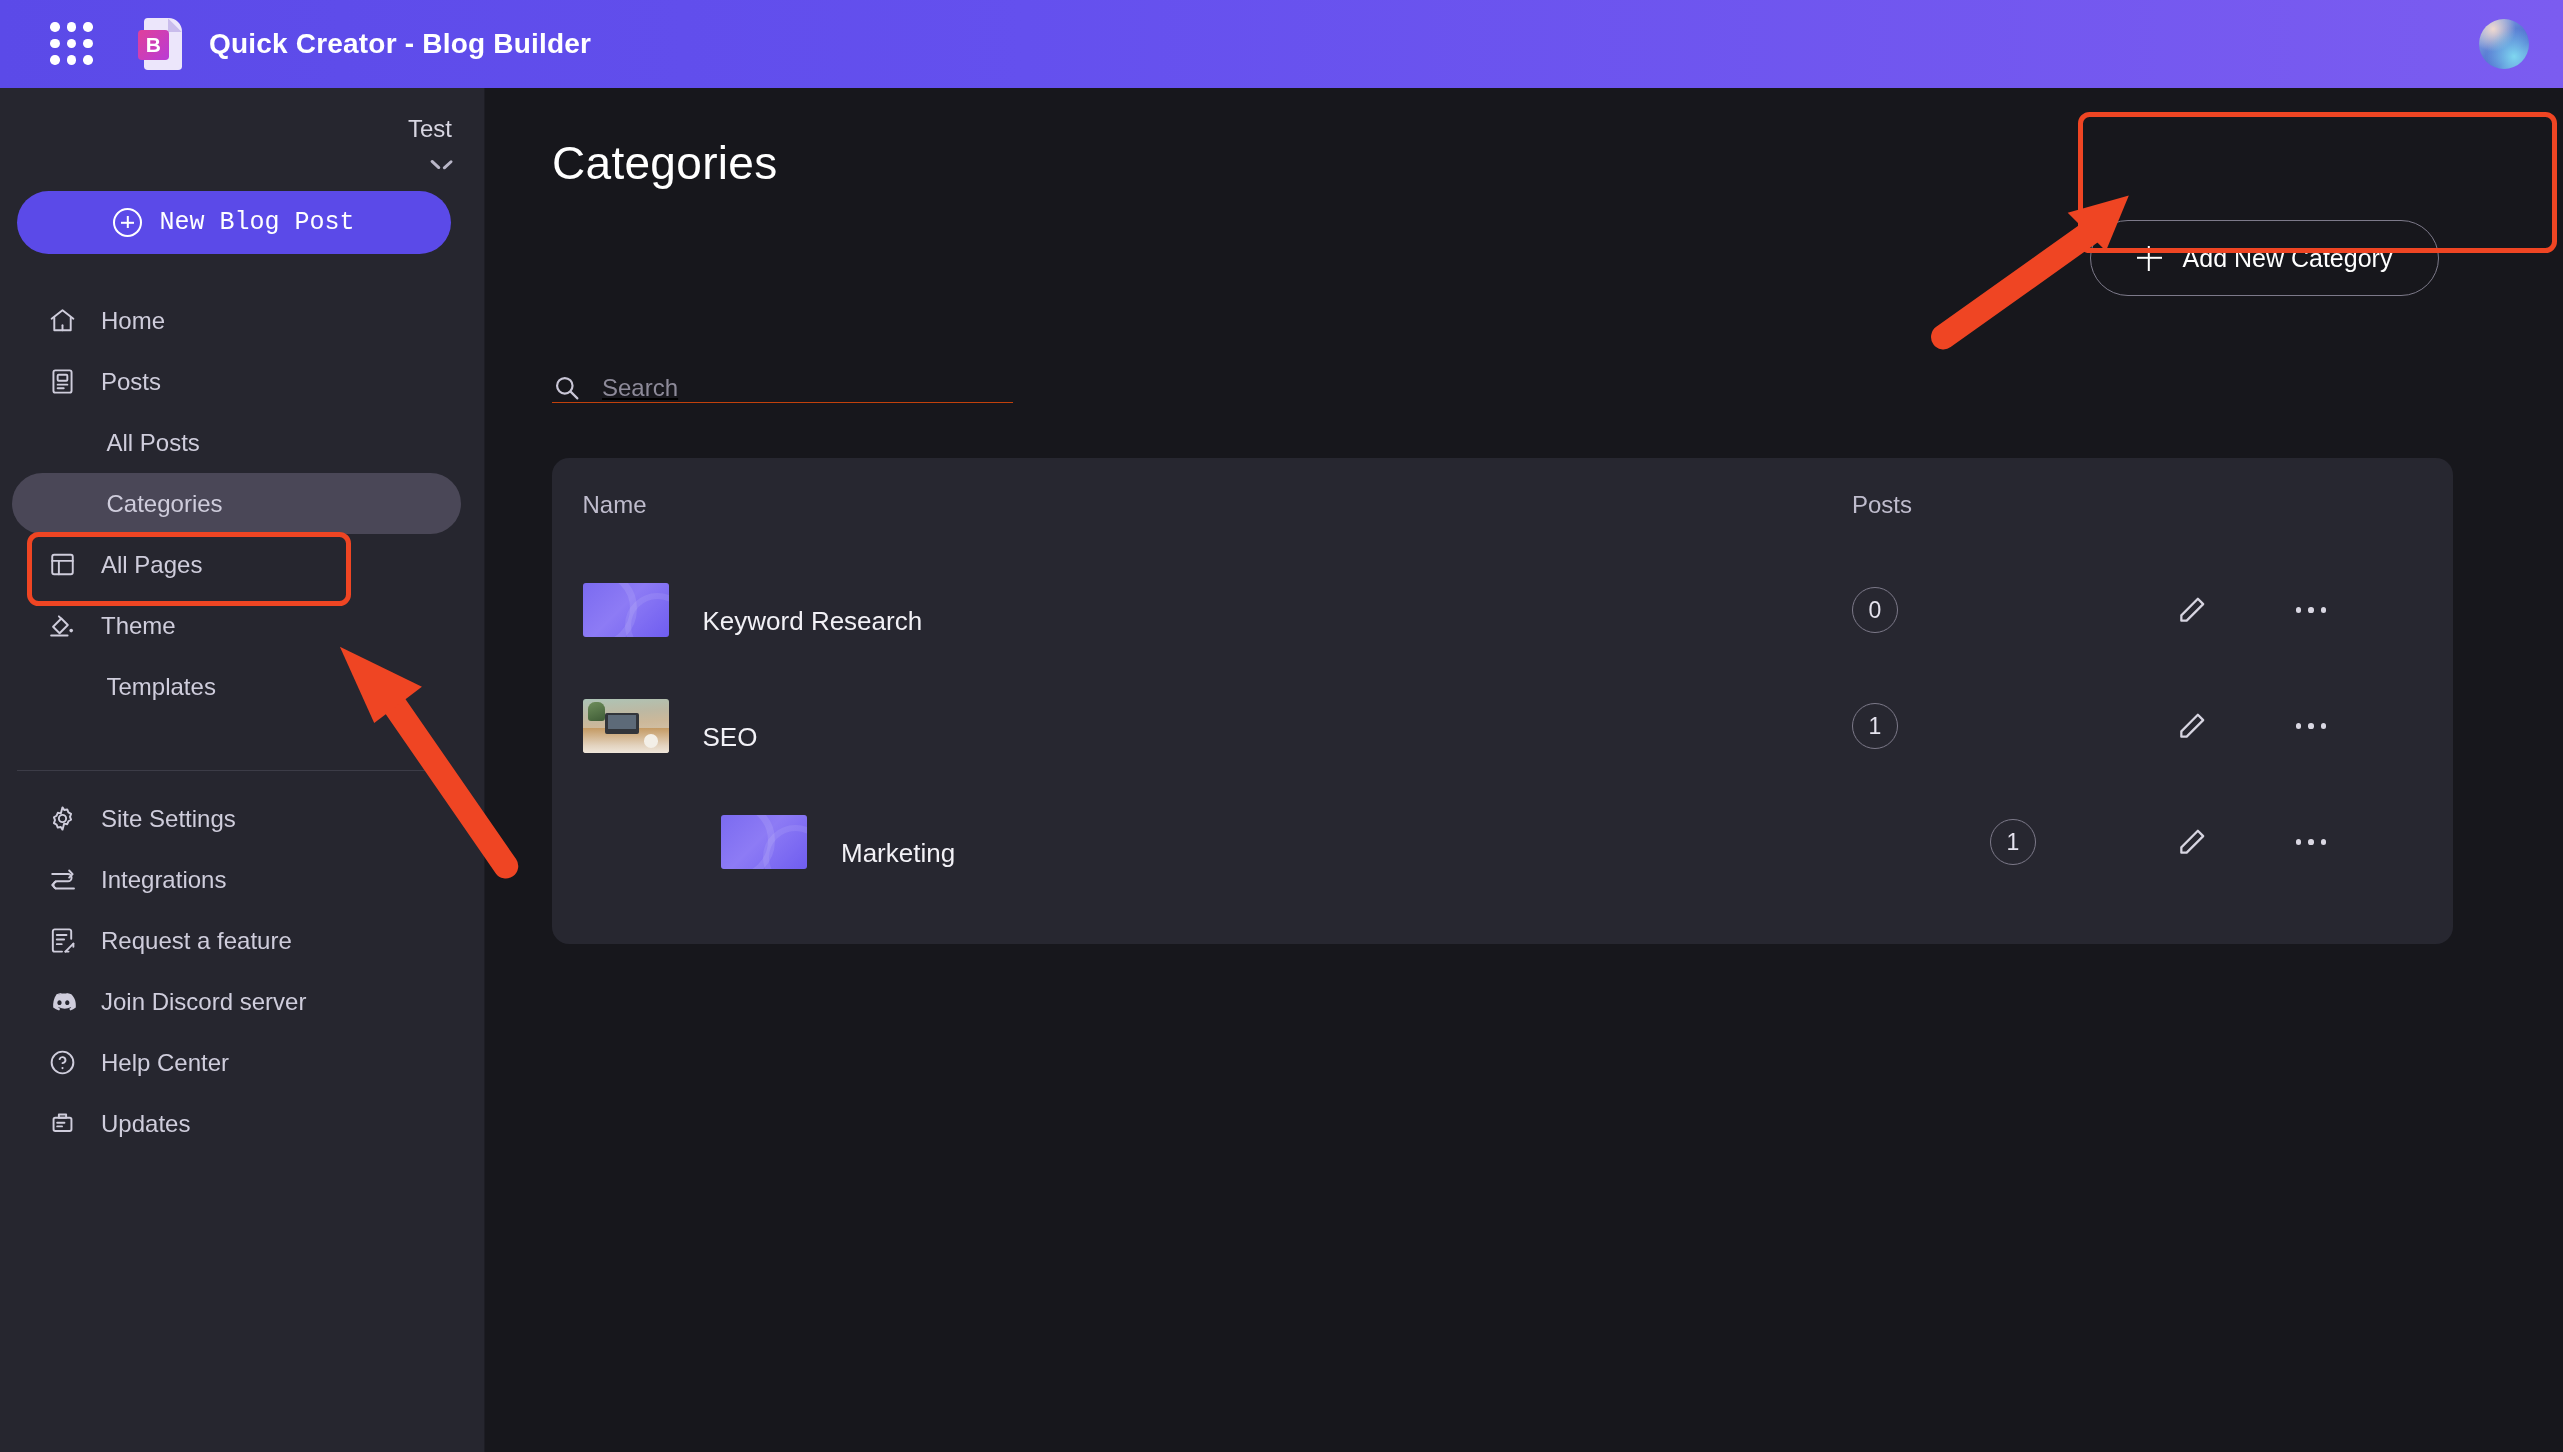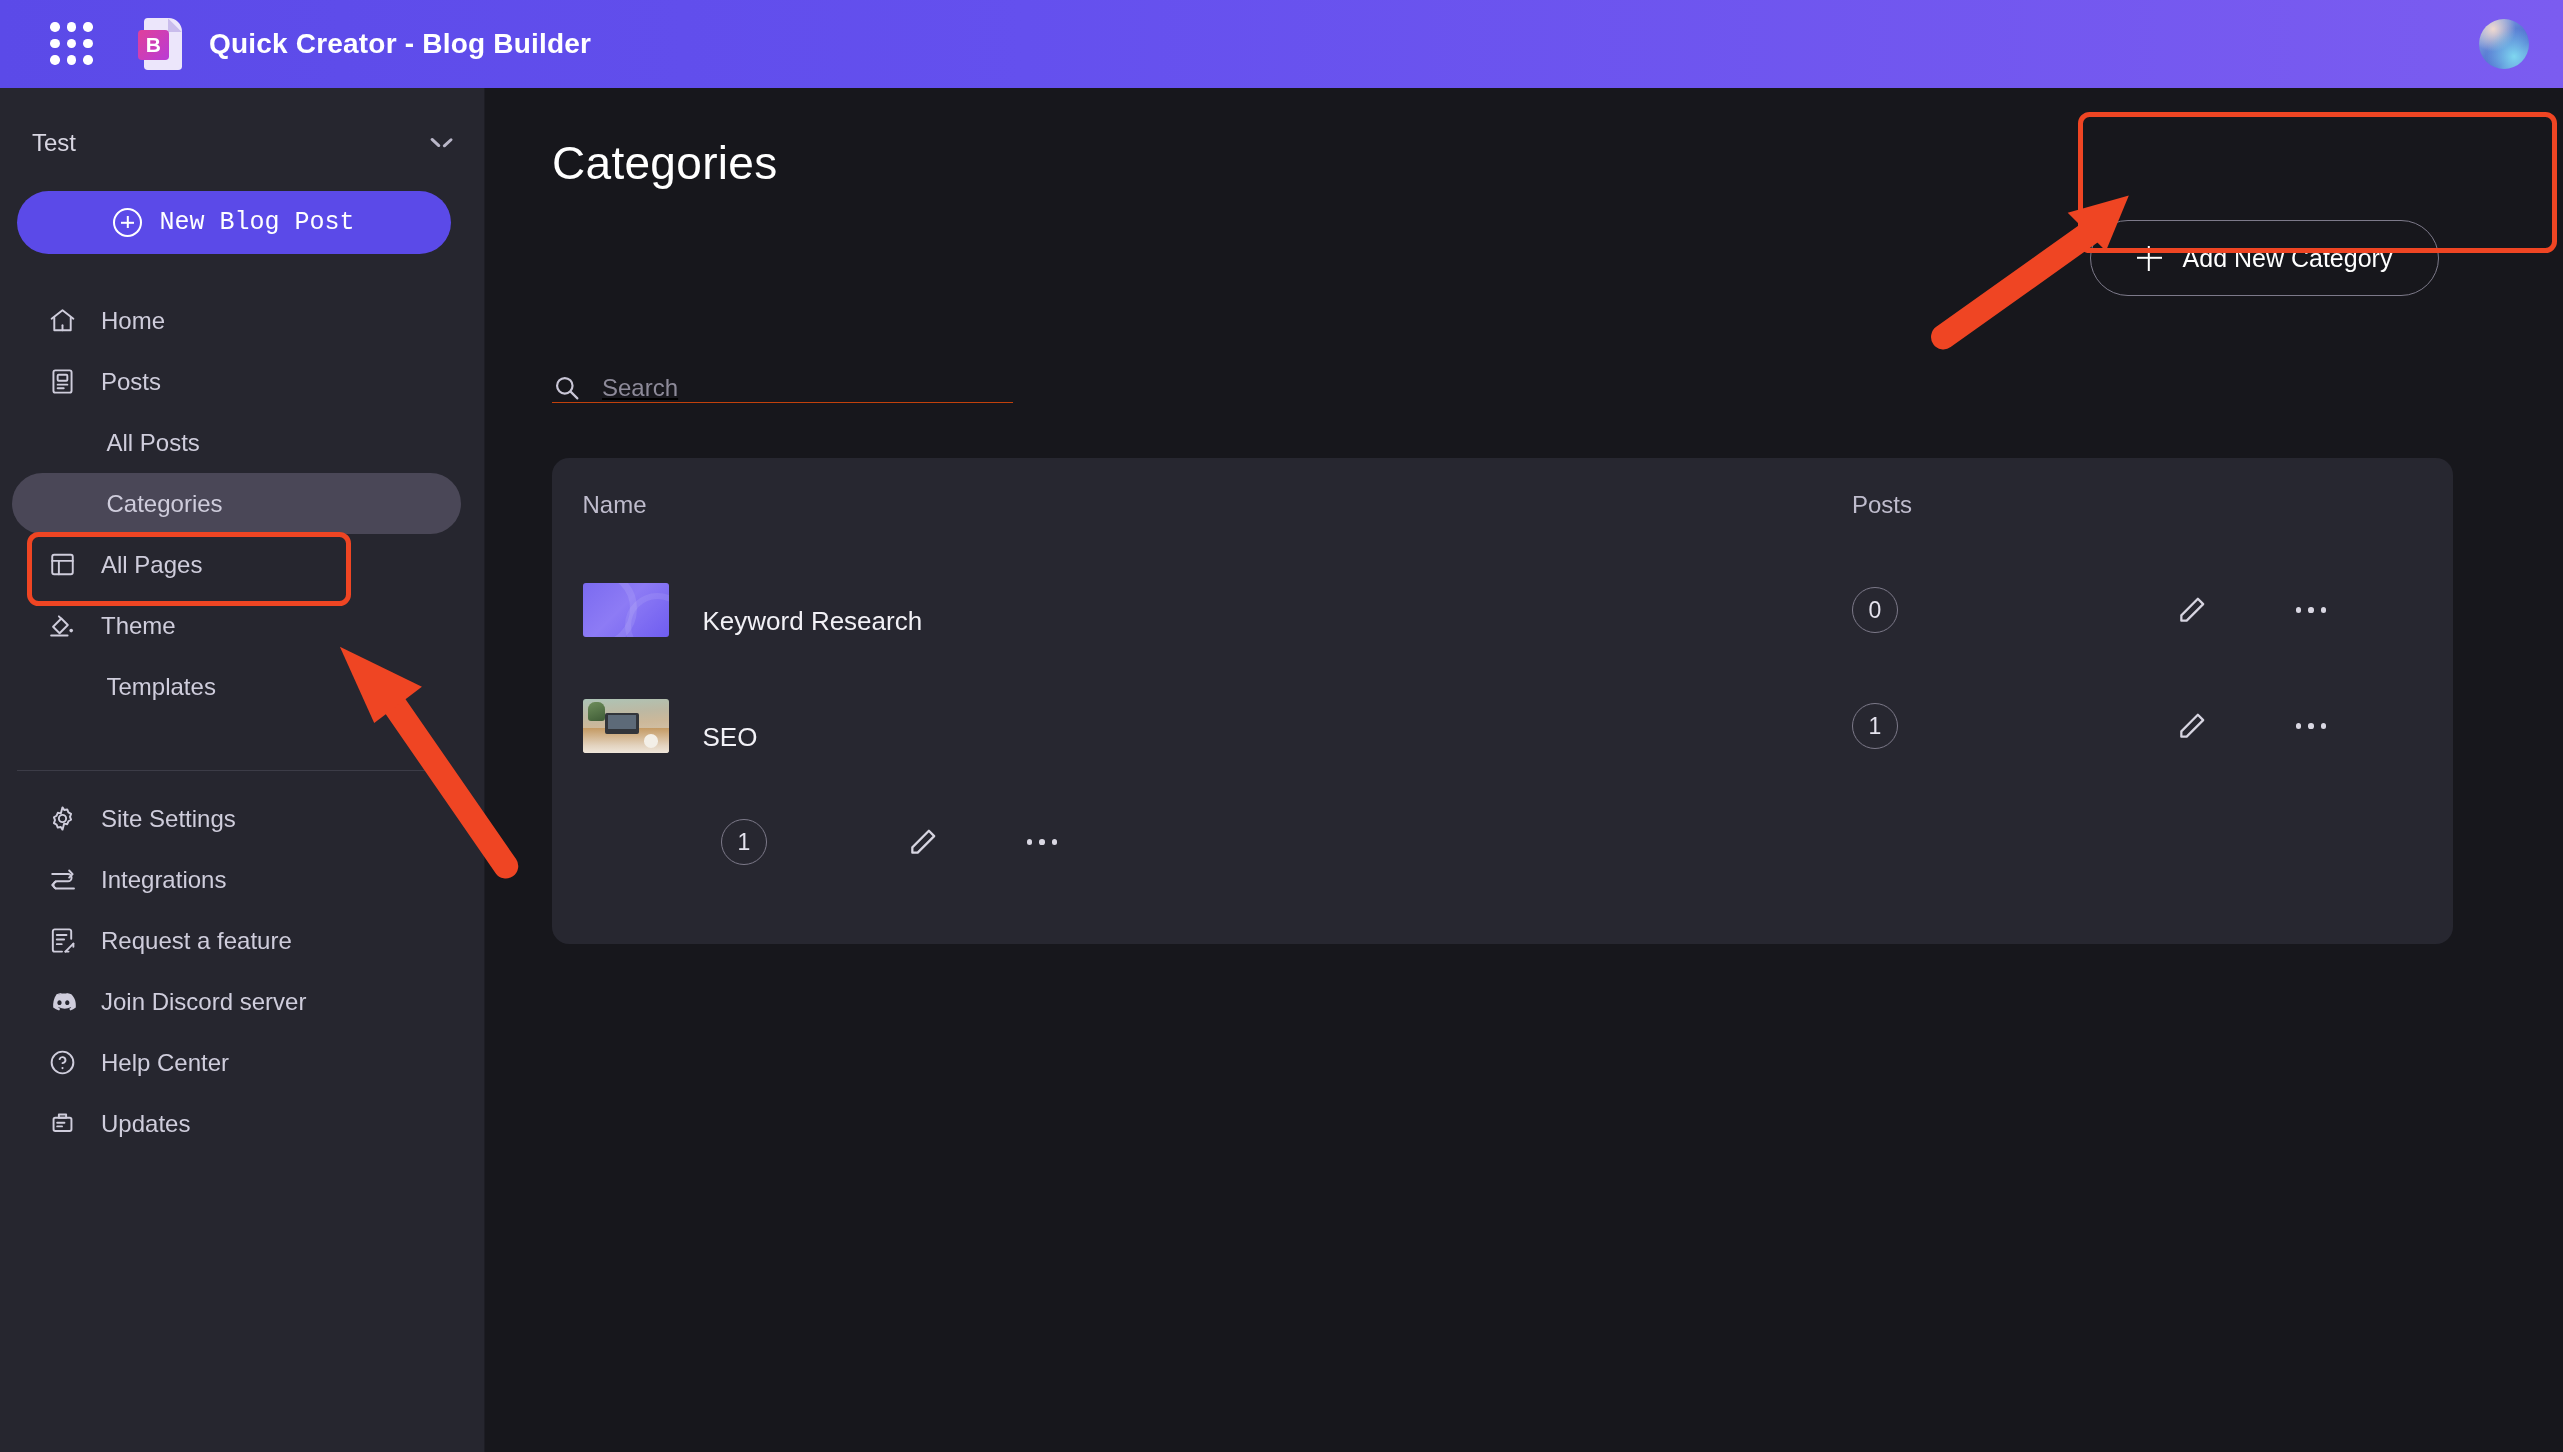--- a/index.html
+++ b/index.html
@@ -80,23 +80,24 @@
 
   
   .sidebar {
     position: absolute; top: 88px; left: 0;
     width: 485px; height: 1365px;
     background: #26262f;
     border-right: 1px solid #1d1d24;
     z-index: 20;
   }
   .site-switch {
-    display: flex; align-items: center;
+    display: flex; align-items: flex-end;
     height: 55px; margin: 27px 32px 0 32px;
     cursor: pointer;
+    flex-direction: column;
   }
   .site-switch .label {
     color: #d8d6e2; font-size: 24px;
   }
   .site-switch .spacer { flex: 1; }
   .chev {
     width: 21px; height: 11.5px; position: relative;
   }
   .chev:before, .chev:after {
     content: ""; position: absolute; top: 0;
@@ -557,20 +558,24 @@
           <span class="dots">
               <i></i>
               <i></i>
               <i></i>
             </span>
         </div>
       </div>
     </div>
 
     <div class="row" style="padding-left:169px;">
+      <div class="row-name">
+        <div class="thumb gradient"></div>
+        <div class="row-label">Marketing</div>
+      </div>
       <div class="row-posts" style="width:177px;">
         <div class="count-pill">1</div>
       </div>
       <div class="row-actions">
         <div class="icon-btn">
           <svg viewBox="0 0 24 24" fill="none" stroke="#d7d5e1" stroke-width="1.7" stroke-linecap="round" stroke-linejoin="round">
             <path d="M16.4 3.6 20.4 7.6 8 20H4v-4z"></path>
           </svg>
         </div>
         <div class="icon-btn">

